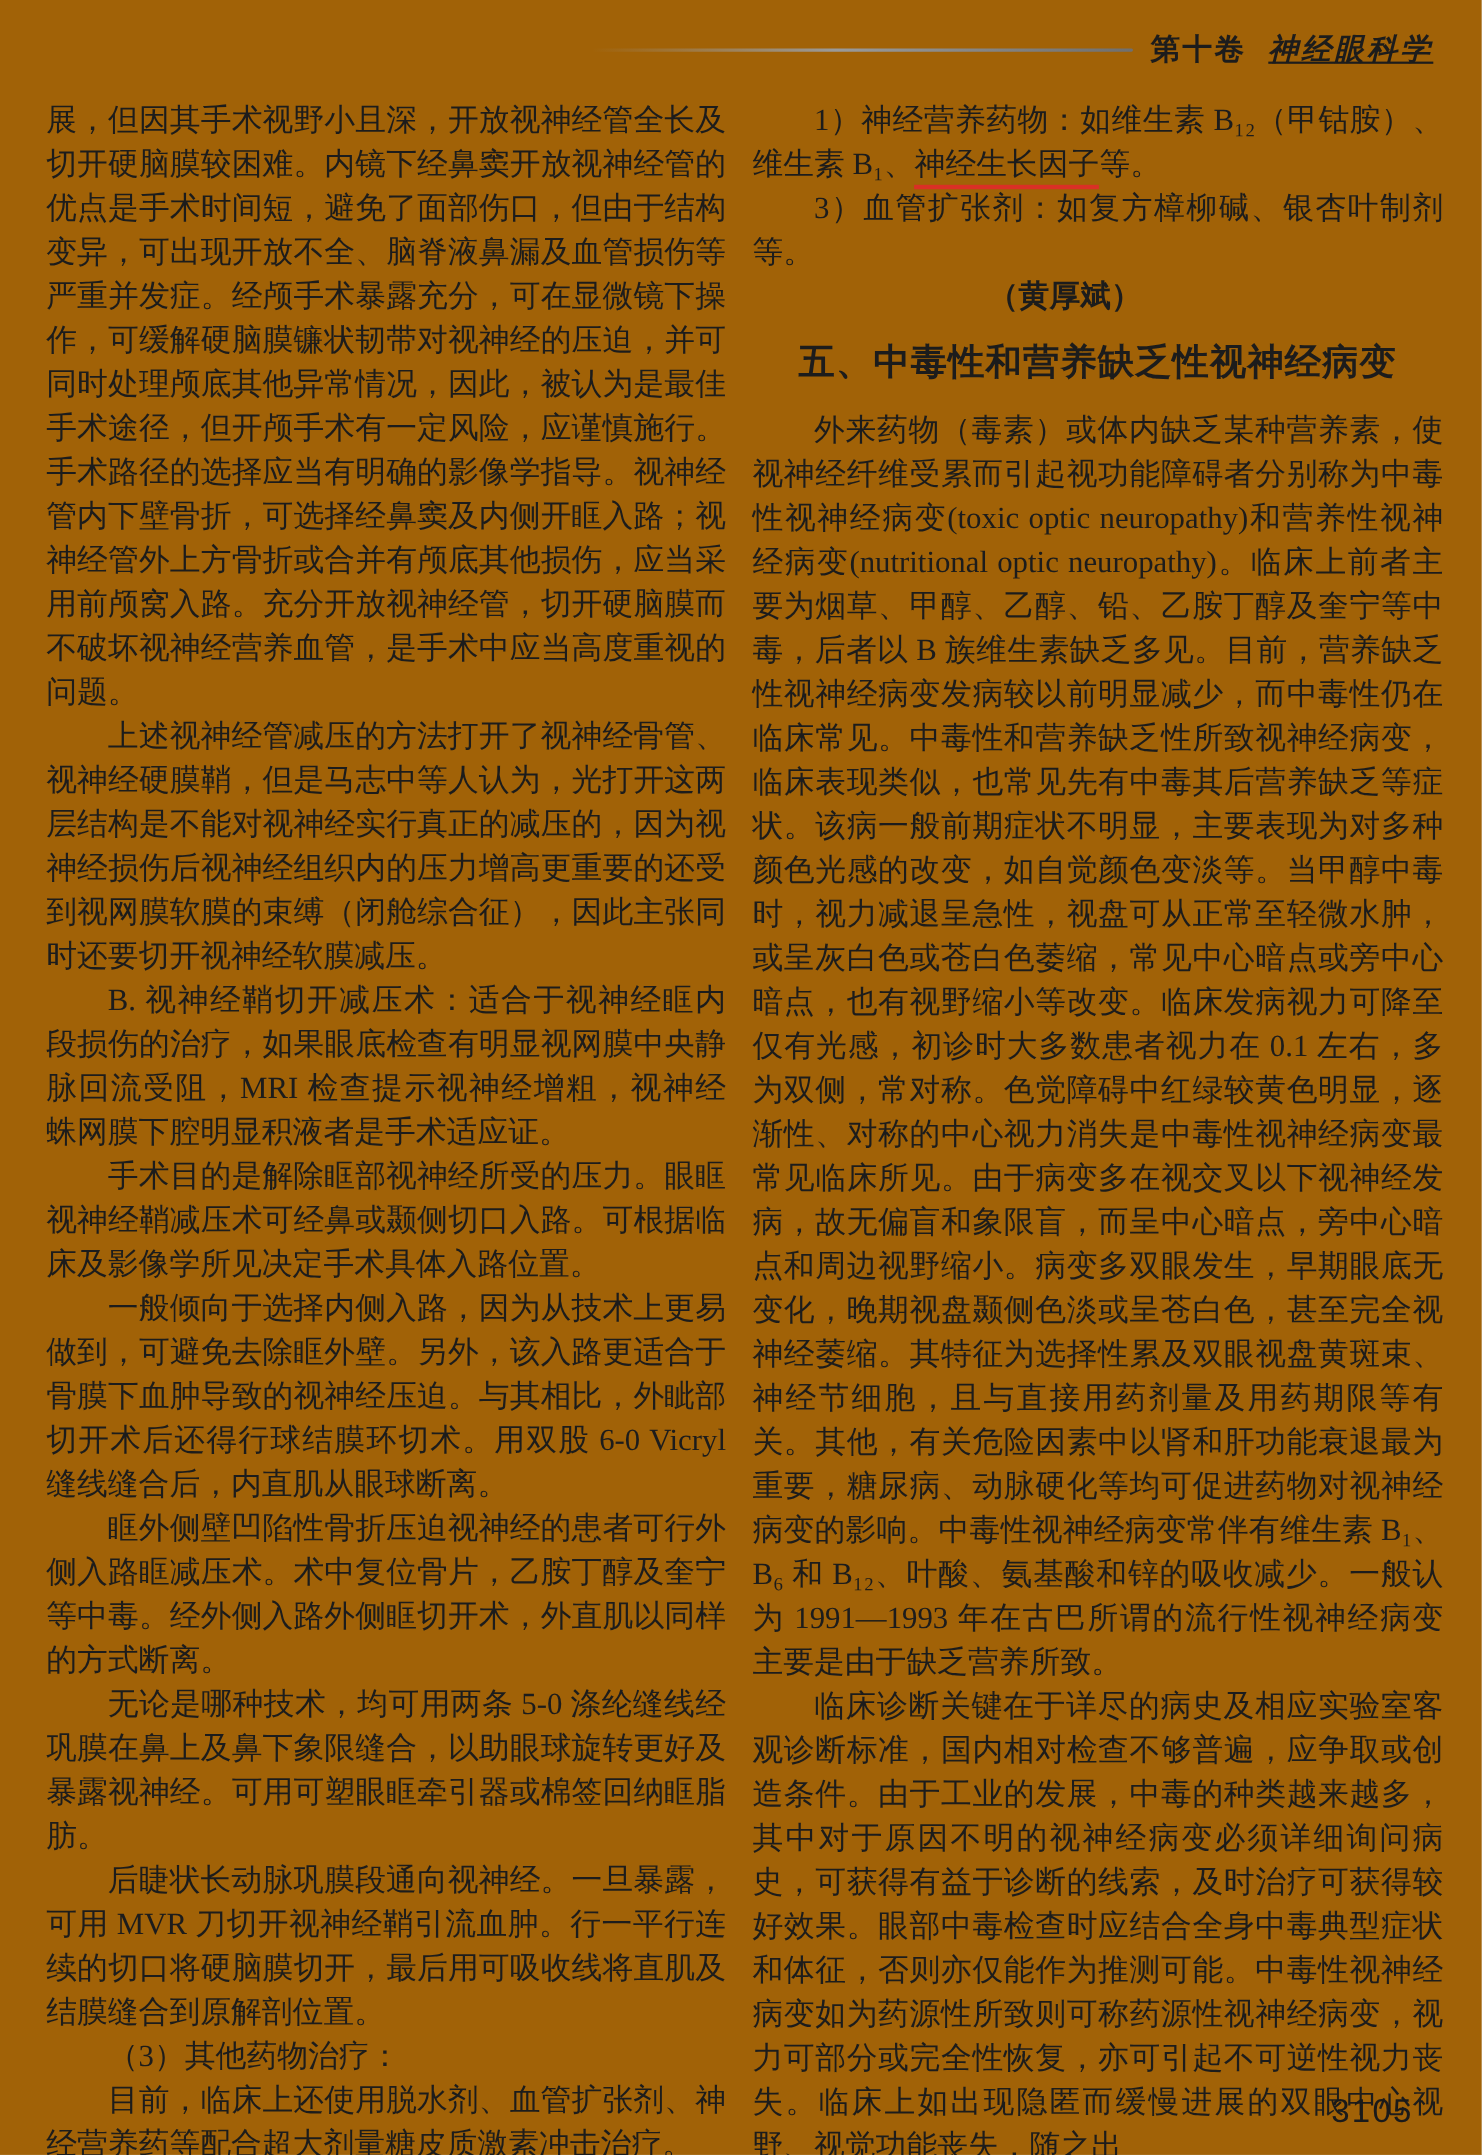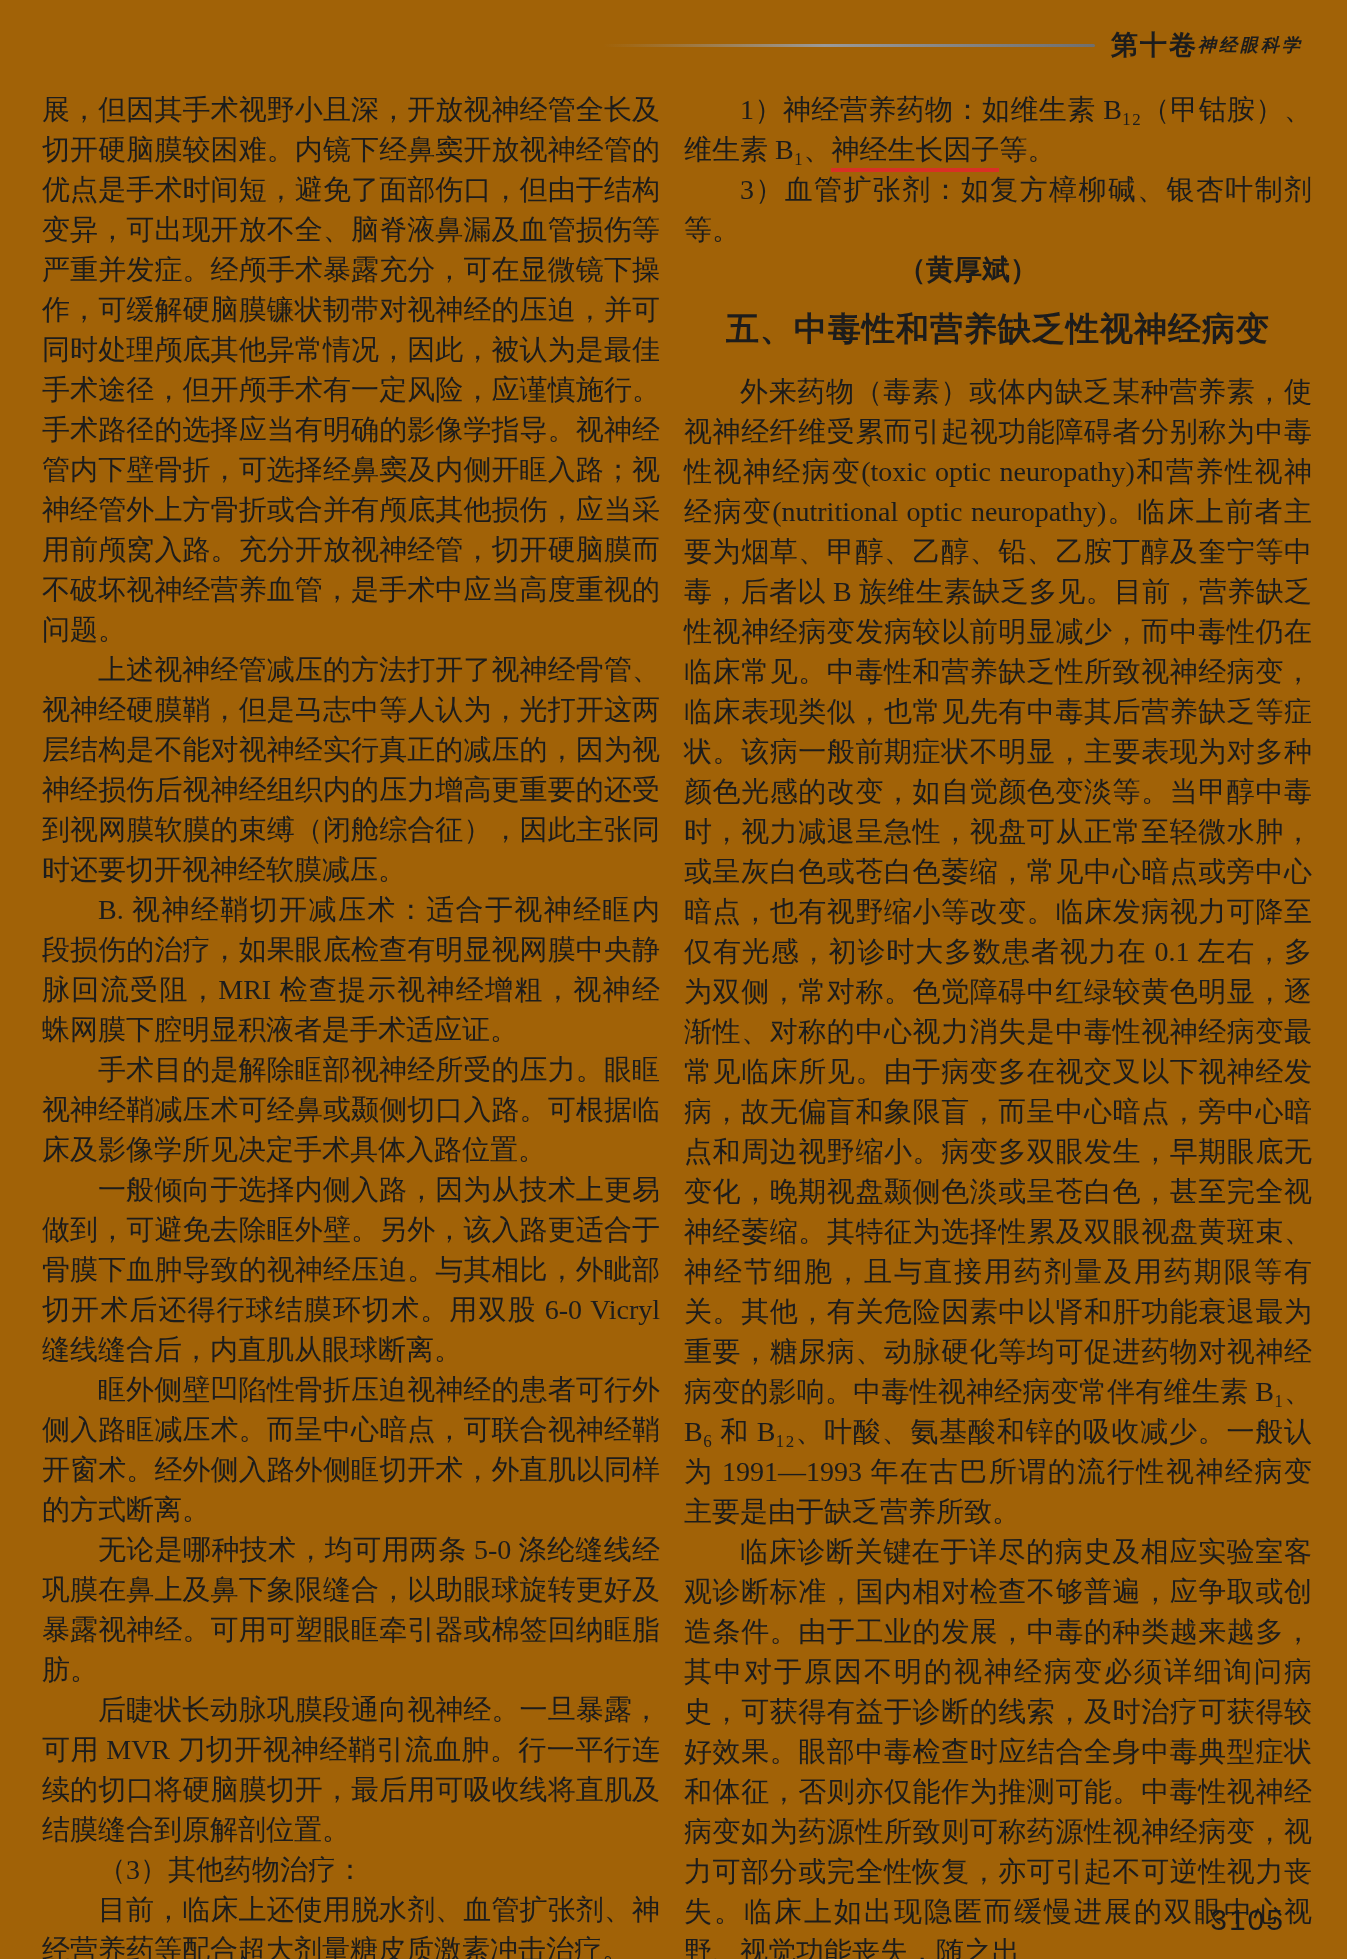--- a/index.html
+++ b/index.html
@@ -29,25 +29,27 @@
     background: linear-gradient(to left, #6f6f6f, #9a9a9a 55%, rgba(160,160,160,0));
     border-radius: 2px;
   }
   .head-volume {
     font-size: 27px;
     font-weight: 700;
     letter-spacing: 2px;
     white-space: nowrap;
   }
   .head-subject {
-    font-size: 18px;
+    font-size: 27px;
     font-weight: 700;
     font-style: italic;
     letter-spacing: 3px;
+    margin-left: 20px;
     white-space: nowrap;
+    text-decoration: underline;
   }
   
   .columns {
     display: flex;
     gap: 24px;
     margin: 26px 35px 0 42px;
   }
   .col {
     font-size: 28px;
     line-height: 40px;
@@ -99,21 +101,21 @@
   </div>
 
   <div class="columns">
 
     <div class="col col-left">
       <p class="no-indent">展，但因其手术视野小且深，开放视神经管全长及切开硬脑膜较困难。内镜下经鼻窦开放视神经管的优点是手术时间短，避免了面部伤口，但由于结构变异，可出现开放不全、脑脊液鼻漏及血管损伤等严重并发症。经颅手术暴露充分，可在显微镜下操作，可缓解硬脑膜镰状韧带对视神经的压迫，并可同时处理颅底其他异常情况，因此，被认为是最佳手术途径，但开颅手术有一定风险，应谨慎施行。手术路径的选择应当有明确的影像学指导。视神经管内下壁骨折，可选择经鼻窦及内侧开眶入路；视神经管外上方骨折或合并有颅底其他损伤，应当采用前颅窝入路。充分开放视神经管，切开硬脑膜而不破坏视神经营养血管，是手术中应当高度重视的问题。</p>
       <p>上述视神经管减压的方法打开了视神经骨管、视神经硬膜鞘，但是马志中等人认为，光打开这两层结构是不能对视神经实行真正的减压的，因为视神经损伤后视神经组织内的压力增高更重要的还受到视网膜软膜的束缚（闭舱综合征），因此主张同时还要切开视神经软膜减压。</p>
       <p>B. 视神经鞘切开减压术：适合于视神经眶内段损伤的治疗，如果眼底检查有明显视网膜中央静脉回流受阻，MRI 检查提示视神经增粗，视神经蛛网膜下腔明显积液者是手术适应证。</p>
       <p>手术目的是解除眶部视神经所受的压力。眼眶视神经鞘减压术可经鼻或颞侧切口入路。可根据临床及影像学所见决定手术具体入路位置。</p>
       <p>一般倾向于选择内侧入路，因为从技术上更易做到，可避免去除眶外壁。另外，该入路更适合于骨膜下血肿导致的视神经压迫。与其相比，外眦部切开术后还得行球结膜环切术。用双股 6-0 Vicryl 缝线缝合后，内直肌从眼球断离。</p>
-      <p>眶外侧壁凹陷性骨折压迫视神经的患者可行外侧入路眶减压术。而呈中心暗点，可联合视神经鞘开窗术。经外侧入路外侧眶切开术，外直肌以同样的方式断离。</p>
+      <p>眶外侧壁凹陷性骨折压迫视神经的患者可行外侧入路眶减压术。术中复位骨片，乙胺丁醇及奎宁等中毒。经外侧入路外侧眶切开术，外直肌以同样的方式断离。</p>
       <p>无论是哪种技术，均可用两条 5-0 涤纶缝线经巩膜在鼻上及鼻下象限缝合，以助眼球旋转更好及暴露视神经。可用可塑眼眶牵引器或棉签回纳眶脂肪。</p>
       <p>后睫状长动脉巩膜段通向视神经。一旦暴露，可用 MVR 刀切开视神经鞘引流血肿。行一平行连续的切口将硬脑膜切开，最后用可吸收线将直肌及结膜缝合到原解剖位置。</p>
       <p>（3）其他药物治疗：</p>
       <p>目前，临床上还使用脱水剂、血管扩张剂、神经营养药等配合超大剂量糖皮质激素冲击治疗。</p>
     </div>
 
     <div class="col col-right">
       <p><span>1）神经营养药物：如维生素 B₁₂（甲钴胺）、维生素 B₁、</span><span class="red-underline" style="border-bottom-color: rgb(217, 48, 37);">神经生长因子</span><span>等。</span></p>
       <p>3）血管扩张剂：如复方樟柳碱、银杏叶制剂等。</p>
       <p class="author-line">（黄厚斌）</p>

